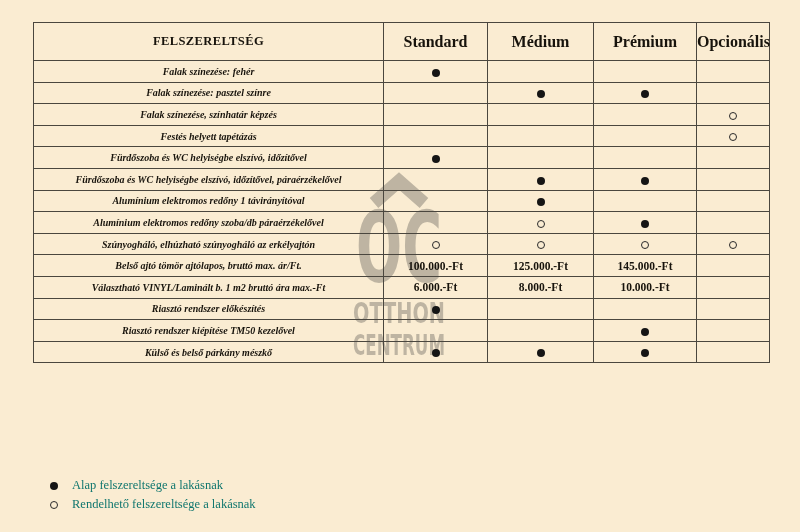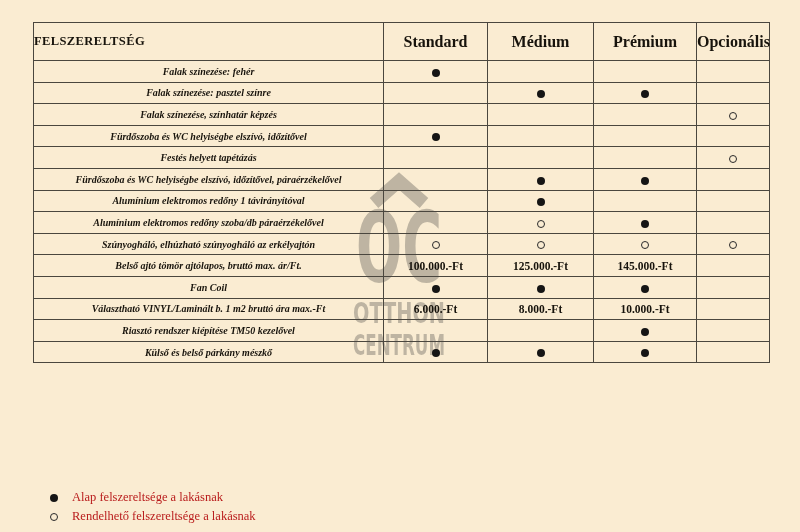--- a/index.html
+++ b/index.html
@@ -42,21 +42,21 @@
     padding: 0;
     background: transparent;
     vertical-align: middle;
   }
   thead tr { height: 38px; }
   tbody tr { height: 21.6px; }
   th.label-head {
     font-weight: bold;
     font-size: 12.5px;
     letter-spacing: 0.4px;
-    text-align: left;
+    text-align: center;
   }
   th.col-head {
     font-weight: bold;
     font-size: 16px;
     text-align: center;
   }
   td.row-label {
     font-weight: bold;
     font-style: italic;
     font-size: 10px;
@@ -84,23 +84,23 @@
   .dot-open {
     width: 6px;
     height: 6px;
     border: 1.6px solid #2a2a2a;
     background: transparent;
   }
   
   .legend {
     position: absolute;
     left: 50px;
-    top: 488px;
+    top: 476px;
     font-size: 12.5px;
-    color: #b91c1c;
+    color: #0f766e;
   }
   .legend-row {
     display: flex;
     align-items: center;
     height: 19px;
   }
   .legend-symbol {
     width: 22px;
     display: inline-flex;
     align-items: center;
@@ -155,32 +155,32 @@
           <td class="cell"></td>
         </tr>
         <tr>
           <td class="row-label">Falak színezése, színhatár képzés</td>
           <td class="cell"></td>
           <td class="cell"></td>
           <td class="cell"></td>
           <td class="cell"><span class="dot dot-open"></span></td>
         </tr>
         <tr>
+          <td class="row-label">Festés helyett tapétázás</td>
+          <td class="cell"></td>
+          <td class="cell"></td>
+          <td class="cell"></td>
+          <td class="cell"><span class="dot dot-open"></span></td>
+        </tr>
+        <tr>
           <td class="row-label">Fürdőszoba és WC helyiségbe elszívó, időzítővel</td>
           <td class="cell"><span class="dot dot-filled"></span></td>
           <td class="cell"></td>
           <td class="cell"></td>
           <td class="cell"></td>
-        </tr>
-        <tr>
-          <td class="row-label">Festés helyett tapétázás</td>
-          <td class="cell"></td>
-          <td class="cell"></td>
-          <td class="cell"></td>
-          <td class="cell"><span class="dot dot-open"></span></td>
         </tr>
         <tr>
           <td class="row-label">Fürdőszoba és WC helyiségbe elszívó, időzítővel, páraérzékelővel</td>
           <td class="cell"></td>
           <td class="cell"><span class="dot dot-filled"></span></td>
           <td class="cell"><span class="dot dot-filled"></span></td>
           <td class="cell"></td>
         </tr>
         <tr>
           <td class="row-label">Alumínium elektromos redőny 1 távirányítóval</td>
@@ -204,31 +204,31 @@
           <td class="cell"><span class="dot dot-open"></span></td>
         </tr>
         <tr>
           <td class="row-label">Belső ajtó tömör ajtólapos, bruttó max. ár/Ft.</td>
           <td class="cell">100.000.-Ft</td>
           <td class="cell">125.000.-Ft</td>
           <td class="cell">145.000.-Ft</td>
           <td class="cell"></td>
         </tr>
         <tr>
-          <td class="row-label">Fan Coil</td>
-          <td class="cell"><span class="dot dot-filled"></span></td>
-          <td class="cell"><span class="dot dot-filled"></span></td>
-          <td class="cell"><span class="dot dot-filled"></span></td>
-          <td class="cell"></td>
-        </tr>
-        <tr>
           <td class="row-label">Választható VINYL/Laminált b. 1 m2 bruttó ára max.-Ft</td>
           <td class="cell">6.000.-Ft</td>
           <td class="cell">8.000.-Ft</td>
           <td class="cell">10.000.-Ft</td>
+          <td class="cell"></td>
+        </tr>
+        <tr>
+          <td class="row-label">Riasztó rendszer előkészítés</td>
+          <td class="cell"><span class="dot dot-filled"></span></td>
+          <td class="cell"></td>
+          <td class="cell"></td>
           <td class="cell"></td>
         </tr>
         <tr>
           <td class="row-label">Riasztó rendszer kiépítése TM50 kezelővel</td>
           <td class="cell"></td>
           <td class="cell"></td>
           <td class="cell"><span class="dot dot-filled"></span></td>
           <td class="cell"></td>
         </tr>
         <tr>

